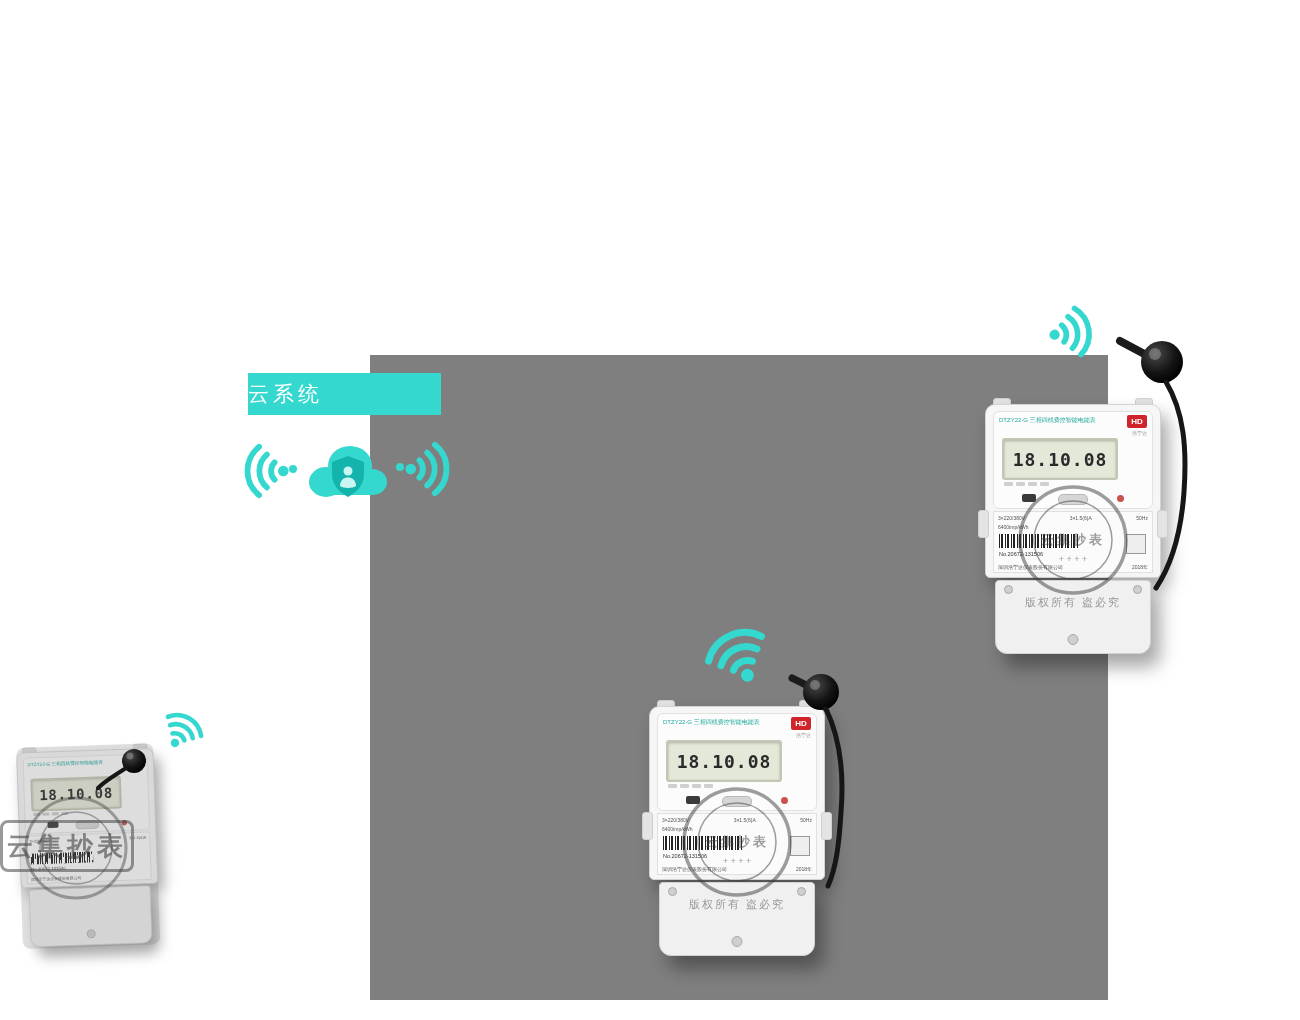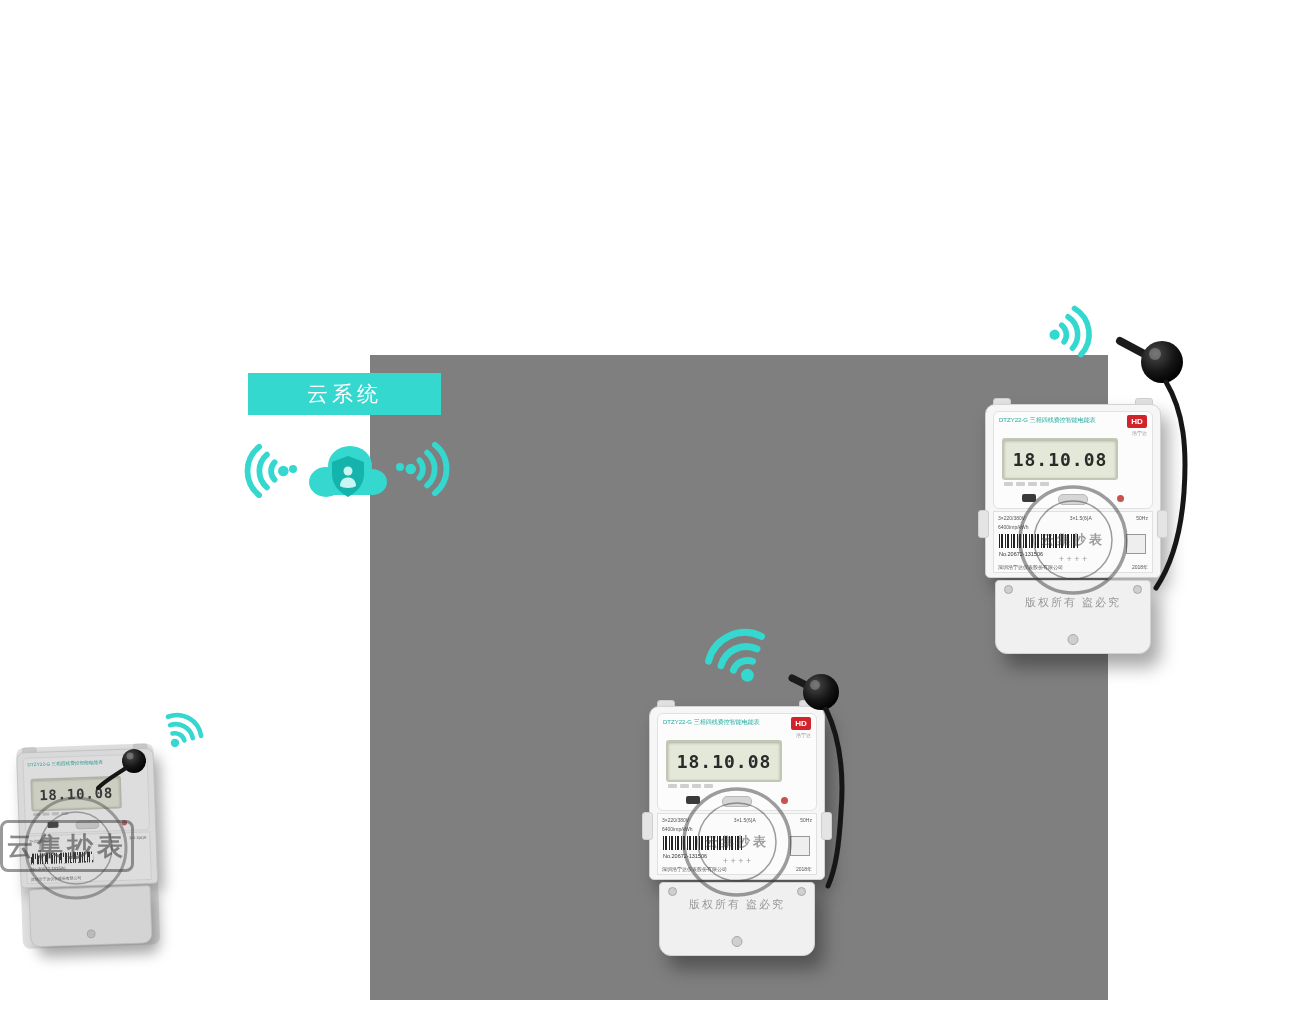--- a/index.html
+++ b/index.html
@@ -2,21 +2,21 @@
 <html><head>
 <meta charset="utf-8">
 <style>
   html,body{margin:0;padding:0;}
   body{width:1300px;height:1020px;position:relative;overflow:hidden;background:#ffffff;
        font-family:"Liberation Sans",sans-serif;}
   .panel{position:absolute;left:370px;top:355px;width:738px;height:645px;background:#7f7f7f;z-index:1;}
 
   .banner{position:absolute;left:248px;top:373px;width:193px;height:42px;background:#35d8cf;
           color:#fff;font-size:21px;letter-spacing:4px;display:flex;align-items:center;
-          justify-content:center;z-index:20;}
+          justify-content:flex-start;z-index:20;}
 
   .wifi{position:absolute;z-index:20;display:block;}
   .wifi svg{width:100%;height:100%;display:block;}
   .dot{position:absolute;width:8px;height:8px;border-radius:50%;background:#35d8cf;z-index:20;}
   .cloud{position:absolute;left:298px;top:434px;width:100px;height:74px;z-index:21;}
   .cloud svg{width:100%;height:100%;display:block;}
 
   
   .meter{position:absolute;width:176px;height:258px;z-index:10;}
   .m-ear{position:absolute;top:0;width:16px;height:12px;background:#e3e3e3;border:1px solid #cfcfcf;border-radius:3px;}

